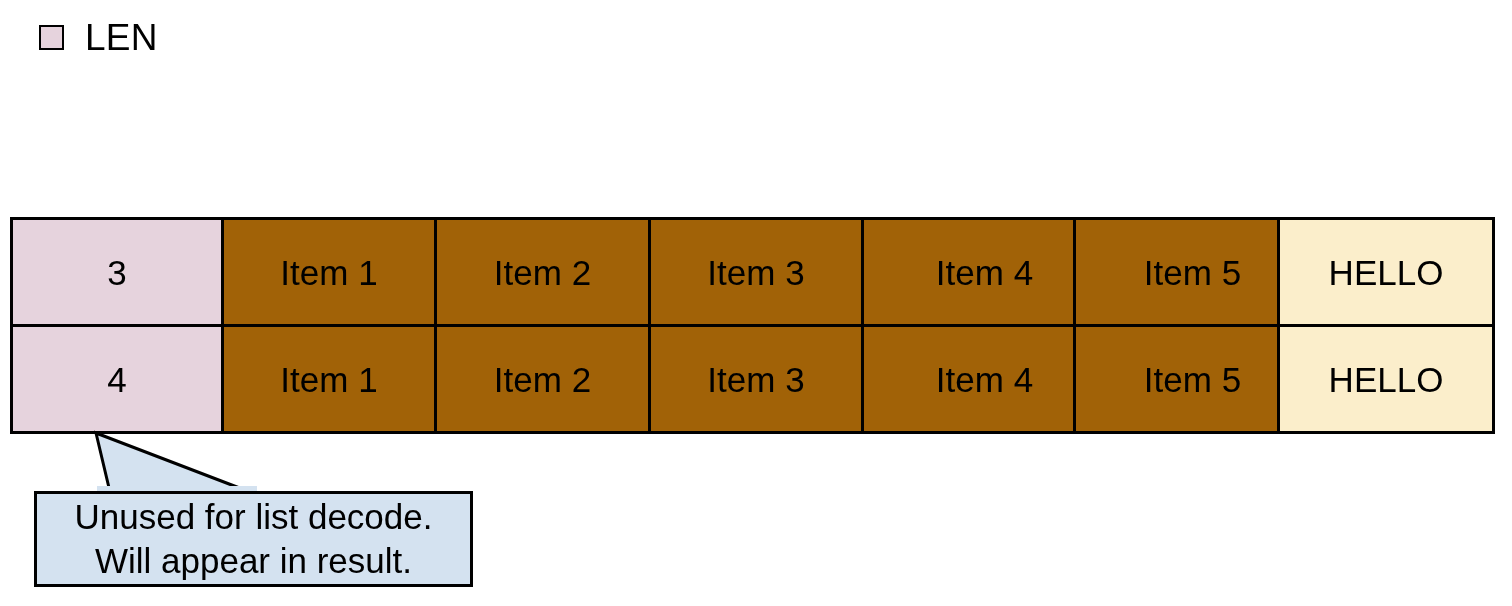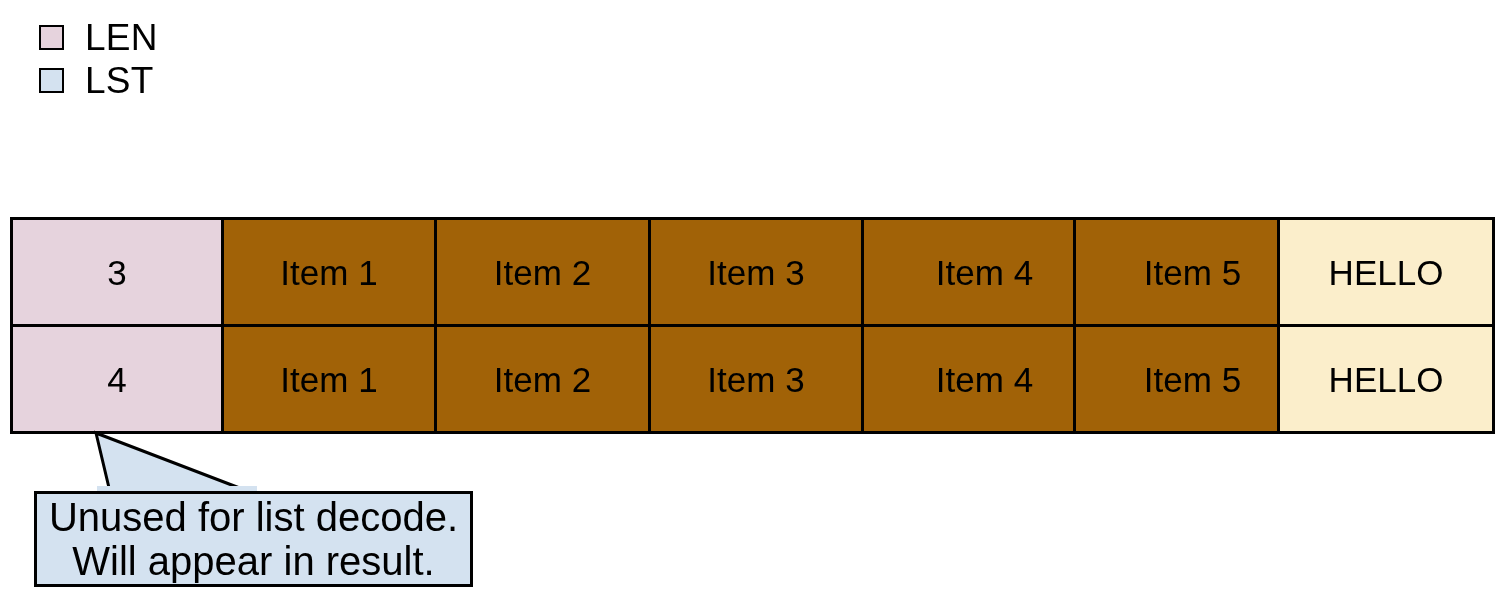--- a/index.html
+++ b/index.html
@@ -117,41 +117,37 @@
     height: 96px;
     box-sizing: border-box;
     background: #d4e2f0;
     border: 3px solid #000000;
     display: flex;
     flex-direction: column;
     align-items: center;
     justify-content: center;
   }
   .callout-line {
-    font-size: 40px;
+    font-size: 35px;
     line-height: 44px;
     white-space: nowrap;
   }
 </style>
 </head>
 <body>
 
 <div id="stage">
 
   <div class="legend">
 
     <div class="legend-row">
       <span class="legend-swatch" style="background:#e6d3dd"></span>
       <span class="legend-label">LEN</span>
     </div>
 
-    <div class="legend-row">
-      <span class="legend-swatch" style="background:#d4e2f0"></span>
-      <span class="legend-label">LST</span>
-    </div>
 
 
   </div>
 
   <div class="table">
 
     <div class="trow row-top">
       <div class="tcell cell-len col-0">3</div>
       <div class="tcell cell-lst col-1">Item 1</div>
       <div class="tcell cell-lst col-2">Item 2</div>

